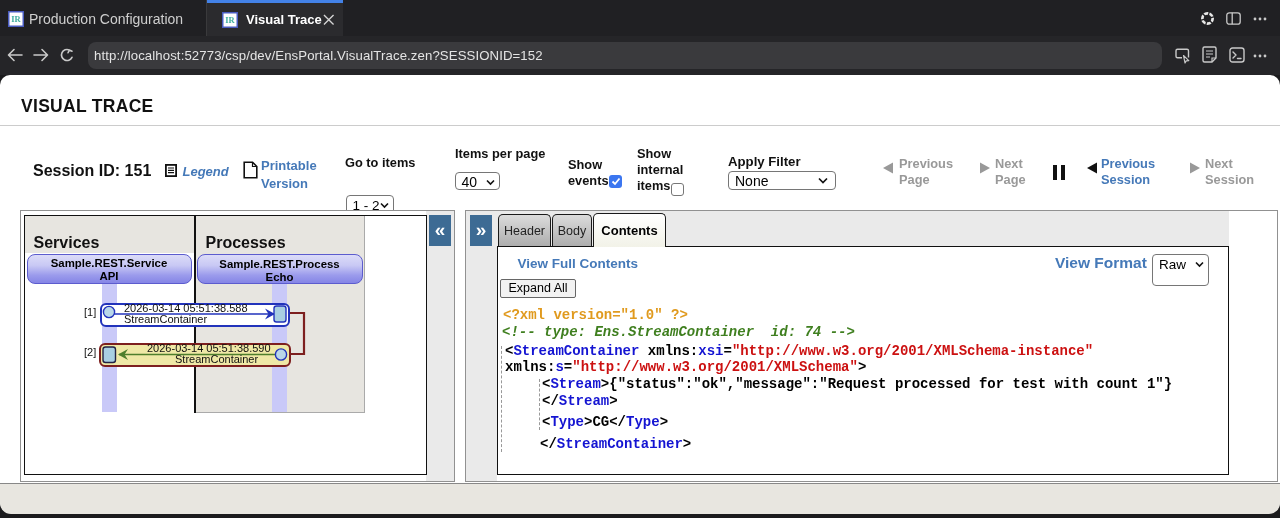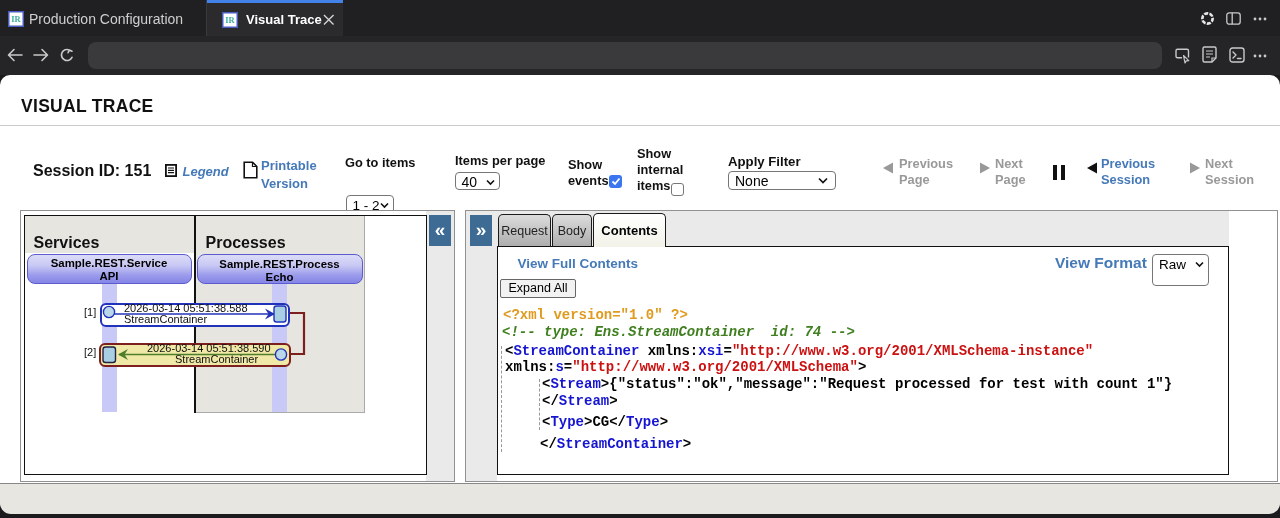--- a/index.html
+++ b/index.html
@@ -76,20 +76,21 @@
   <div class="abs" style="left:1253px;top:17px;">
       <svg style="display:block" width="14" height="4" viewBox="0 0 14 4">
         <circle cx="2" cy="2" r="1.4" fill="#c9c9c9"></circle>
         <circle cx="7" cy="2" r="1.4" fill="#c9c9c9"></circle>
         <circle cx="12" cy="2" r="1.4" fill="#c9c9c9"></circle>
       </svg>
     </div>
 
   <div id="toolbar"></div>
   <div id="urlbar"></div>
+  <div id="urltxt">http://localhost:52773/csp/dev/EnsPortal.VisualTrace.zen?SESSIONID=152</div>
   <svg class="abs" style="left:7px;top:48px" width="16" height="14" viewBox="0 0 16 14">
       <path d="M15,7 L2,7 M7,1.5 L1.5,7 L7,12.5" stroke="#c9c9c9" stroke-width="1.6" fill="none" stroke-linecap="round" stroke-linejoin="round"></path>
     </svg>
   <svg class="abs" style="left:33px;top:48px" width="16" height="14" viewBox="0 0 16 14">
       <path d="M1,7 L14,7 M9,1.5 L14.5,7 L9,12.5" stroke="#c9c9c9" stroke-width="1.6" fill="none" stroke-linecap="round" stroke-linejoin="round"></path>
     </svg>
   <svg class="abs" style="left:59px;top:47px" width="16" height="16" viewBox="0 0 16 16">
       <path d="M13.5,8 A5.5,5.5 0 1 1 8,2.5 M8,2.5 L11,2.5 M8,2.5 L8,5.5" transform="rotate(25 8 8)" stroke="#c9c9c9" stroke-width="1.6" fill="none" stroke-linecap="round"></path>
     </svg>
 
@@ -129,21 +130,21 @@
     <path d="M9.5,1.2 L9.5,5.5 L13.8,5.5" fill="none" stroke="#111" stroke-width="1.2"></path>
   </svg>
   <div class="abs blue" style="left:261px;top:157px;font-size:13px;font-weight:bold;line-height:17.8px;">Printable<br>Version</div>
   <div class="abs lbl" style="left:345px;top:155px;">Go to items</div>
   <div class="sel" style="left:345.5px;top:171px;width:48px;height:19px;margin-top:24px;">
     <div class="st" style="top:1.5px;">1 - 2</div>
     <svg style="right:4px;top:6px" width="9" height="7" viewBox="0 0 9 7">
         <path d="M1,1.5 L4.5,5 L8,1.5" stroke="#111" stroke-width="1.6" fill="none"></path>
       </svg>
   </div>
-  <div class="abs lbl" style="left:455px;top:153px;">Items per page</div>
+  <div class="abs lbl" style="left:455px;top:146px;">Items per page</div>
   <div class="sel" style="left:454.5px;top:171.5px;width:45px;height:18px;">
     <div class="st" style="top:1px;font-size:14px;text-align:center;">40</div>
     <svg style="right:4px;top:6px" width="9" height="7" viewBox="0 0 9 7">
         <path d="M1,1.5 L4.5,5 L8,1.5" stroke="#111" stroke-width="1.6" fill="none"></path>
       </svg>
   </div>
   <div class="abs lbl" style="left:568px;top:156.5px;">Show<br>events</div>
   <div class="abs" style="left:609px;top:175px;width:13px;height:13px;background:#3b76f0;border-radius:3px;">
     <svg style="position:absolute;left:1.5px;top:2px" width="10" height="9" viewBox="0 0 10 9">
         <path d="M1.5,4.5 L4,7 L8.5,1.5" stroke="#fff" stroke-width="1.8" fill="none"></path>
@@ -225,21 +226,21 @@
       <div class="abs" style="left:122px;top:126.5px;font-size:11px;color:#111;">2026-03-14 05:51:38.590</div>
       <div class="abs" style="left:150px;top:137px;font-size:11px;color:#111;">StreamContainer</div>
     </div>
   </div>
 
   <div class="panel" style="left:465px;top:210px;width:813px;height:272px;">
     <div class="gutter" style="left:0;width:31px;"></div>
     <div class="abs" style="left:31px;top:0;width:732px;height:35px;background:#eaeaea;"></div>
     <div class="collbtn" style="left:4px;top:4px;">»</div>
 
-    <div class="rtab" style="left:32px;top:3px;width:53px;height:32px;line-height:32px;">Request</div>
+    <div class="rtab" style="left:32px;top:3px;width:53px;height:32px;line-height:32px;">Header</div>
     <div class="rtab" style="left:86px;top:3px;width:40px;height:32px;line-height:32px;">Body</div>
     <div class="rtab" style="left:127px;top:2px;width:73px;height:34px;line-height:33px;background:linear-gradient(#ffffff,#f2f2e8);font-weight:bold;color:#000;font-size:13px;z-index:3;">Contents</div>
 
     <div class="abs" style="left:31px;top:35px;width:732px;height:229px;border:1.2px solid #111;background:#fff;"></div>
   </div>
 
   <div class="abs blue" style="left:517.5px;top:255.5px;font-size:13.5px;font-weight:bold;">View Full Contents</div>
   <div class="abs blue" style="left:1055px;top:253.5px;font-size:15.5px;font-weight:bold;">View Format</div>
   <div class="sel" style="left:1152px;top:253.5px;width:57px;height:32px;">
     <div class="st" style="top:2px;font-size:13.5px;">Raw</div>

